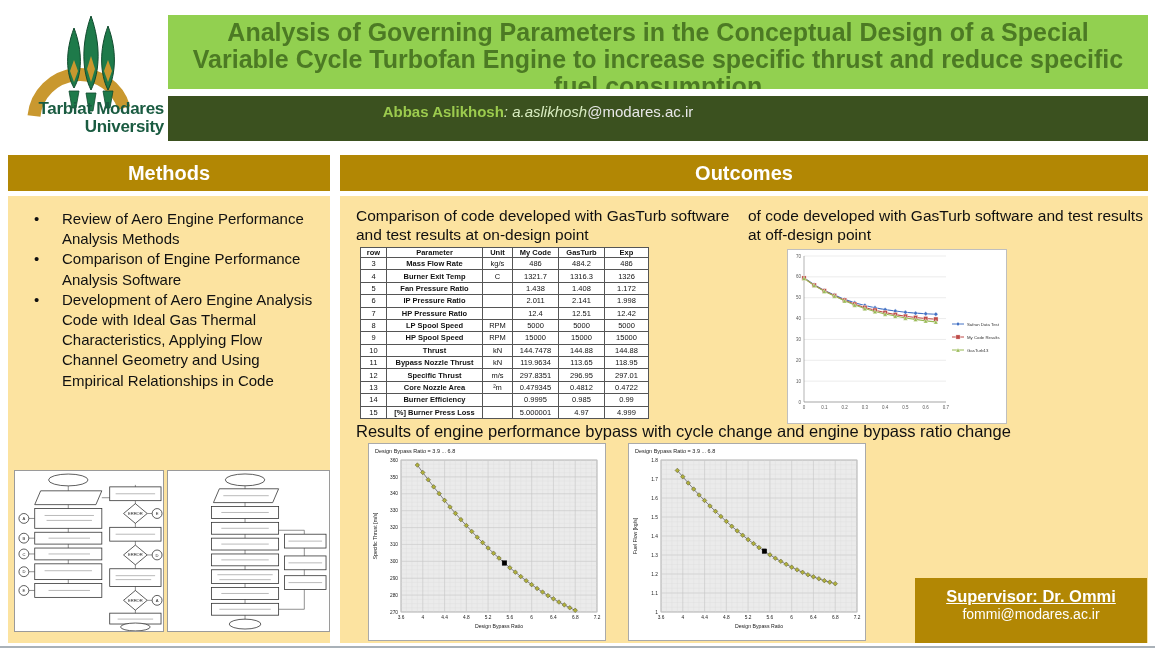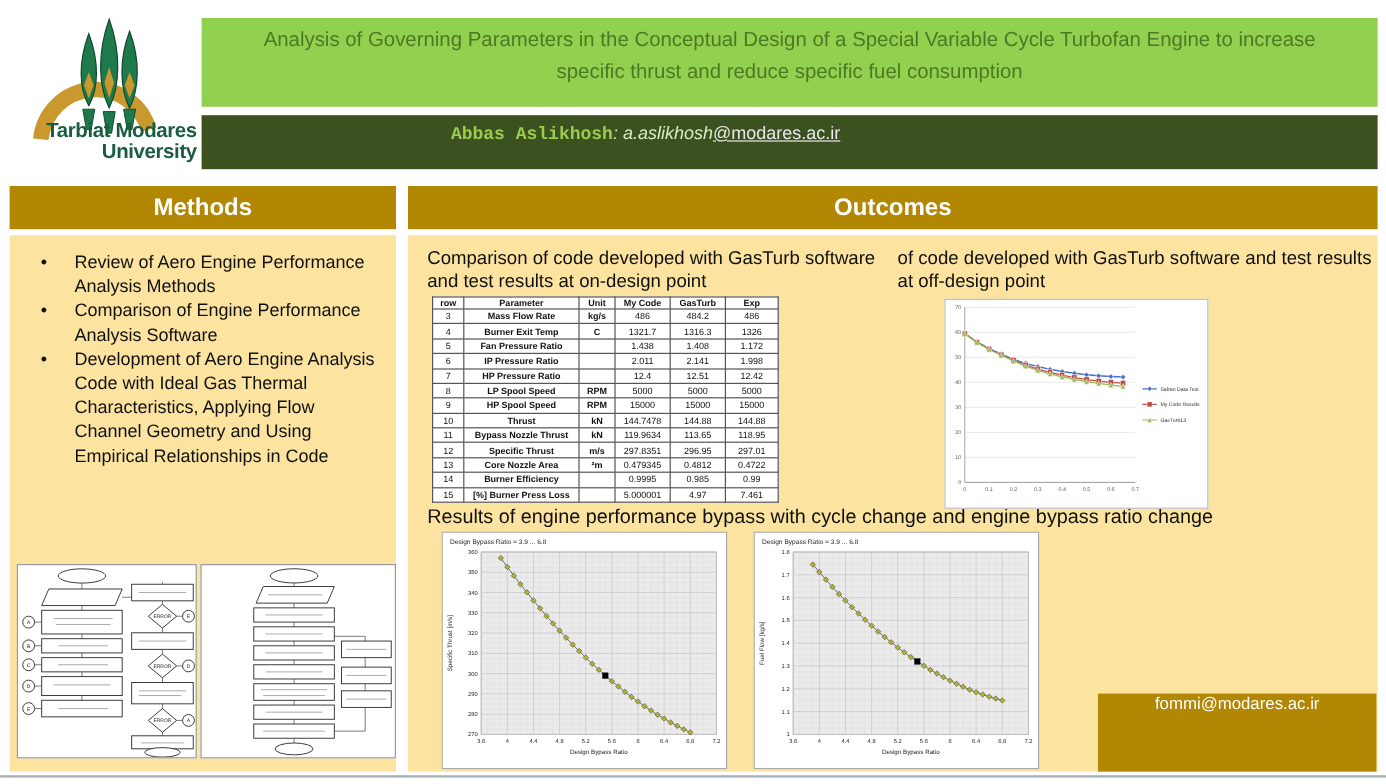--- a/index.html
+++ b/index.html
@@ -10,26 +10,26 @@
   html,body{background:#fff;}
   body{font-family:"Liberation Sans",sans-serif;}
   .page{position:relative;width:1155px;height:653px;background:#fff;overflow:hidden;}
 
   
   .logo{position:absolute;left:14px;top:12px;width:152px;height:132px;}
   .logo-text{position:absolute;right:2px;top:88px;text-align:right;color:var(--logo-green);
     font-weight:bold;font-size:17px;line-height:18px;letter-spacing:-0.3px;}
   .title-box{position:absolute;left:168px;top:15px;width:980px;height:74px;background:var(--lgreen);
     overflow:hidden;text-align:center;padding:4px 24px 0 24px;}
-  .title-box .t{color:var(--title-green);font-weight:normal;font-size:17px;line-height:27px;}
+  .title-box .t{color:var(--title-green);font-weight:bold;font-size:25px;line-height:27px;}
   .author-band{position:absolute;left:168px;top:96px;width:980px;height:45px;background:var(--dgreen);}
   .author-line{position:absolute;left:0;top:7px;width:740px;text-align:center;font-size:15px;}
-  .author-name{color:#9CCB4E;font-weight:bold;font-family:Liberation Mono, monospace;}
+  .author-name{color:#9CCB4E;font-weight:bold;}
   .author-user{color:#D8ECC0;font-style:italic;}
-  .author-domain{color:#E8E8E8;text-decoration:underline;}
+  .author-domain{color:#E8E8E8;}
 
   
   .sec-head{position:absolute;height:36px;background:var(--gold);color:#fff;font-weight:bold;
     font-size:20px;text-align:center;line-height:36px;}
   .methods-head{left:8px;top:155px;width:322px;}
   .outcomes-head{left:340px;top:155px;width:808px;}
 
   
   .panel{position:absolute;top:196px;height:447px;background:var(--cream);}
   .methods-panel{left:8px;width:322px;}
@@ -52,21 +52,21 @@
   .cap3{left:356px;top:422px;width:700px;font-size:16.5px;}
 
   
   .cmp-table{position:absolute;left:360px;top:247px;width:288px;height:172px;border-collapse:collapse;
     background:#fff;table-layout:fixed;font-size:7.5px;color:#111;}
   .cmp-table th,.cmp-table td{border:0.8px solid #555;text-align:center;vertical-align:middle;
     padding:0 1px;overflow:hidden;white-space:nowrap;}
   .cmp-table{border:1.5px solid #222;}
   .cmp-table th{font-weight:bold;}
   .cmp-table td.param{font-weight:bold;}
-  .cmp-table td.unit{font-weight:bold;margin-left:20px;}
+  .cmp-table td.unit{font-weight:normal;margin-left:20px;}
 
   
   .chartbox{position:absolute;background:#fff;}
   .offdesign-box{left:787px;top:249px;width:220px;height:175px;border:1px solid #BFBFBF;}
   .chartA-box{left:368px;top:443px;width:238px;height:198px;border:1px solid #aaa;}
   .chartB-box{left:628px;top:443px;width:238px;height:198px;border:1px solid #aaa;}
 
   
   .supervisor{position:absolute;left:915px;top:578px;width:232px;height:65px;background:var(--gold);
     text-align:center;color:#fff;}
@@ -352,21 +352,21 @@
           <td>0.9995</td>
           <td>0.985</td>
           <td>0.99</td>
         </tr>
         <tr>
           <td>15</td>
           <td class="param">[%] Burner Press Loss</td>
           <td class="unit"></td>
           <td>5.000001</td>
           <td>4.97</td>
-          <td>7.461</td>
+          <td>4.999</td>
         </tr>
       </tbody>
   </table>
 
   <div class="chartbox offdesign-box">
     <svg id="offdesign-svg" width="218" height="173" viewBox="0 0 218 173">
         <line x1="16" y1="152" x2="158" y2="152" stroke="#D9D9D9" stroke-width="0.5"></line>
         <text x="13" y="153.6" font-size="4.5" fill="#595959" text-anchor="end" font-family="Liberation Sans, sans-serif">0</text>
         <line x1="16" y1="131.14285714285714" x2="158" y2="131.14285714285714" stroke="#D9D9D9" stroke-width="0.5"></line>
         <text x="13" y="132.74285714285713" font-size="4.5" fill="#595959" text-anchor="end" font-family="Liberation Sans, sans-serif">10</text>
@@ -743,17 +743,18 @@
         <path d="M 178.99999999999997 128.46 L 181.29999999999998 130.76000000000002 L 178.99999999999997 133.06000000000003 L 176.69999999999996 130.76000000000002 Z" fill="#AFAF3C" stroke="#3a3a1a" stroke-width="0.4"></path>
         <path d="M 184.44444444444446 130.54999999999998 L 186.74444444444447 132.85 L 184.44444444444446 135.15 L 182.14444444444445 132.85 Z" fill="#AFAF3C" stroke="#3a3a1a" stroke-width="0.4"></path>
         <path d="M 189.88888888888889 132.45 L 192.1888888888889 134.75 L 189.88888888888889 137.05 L 187.58888888888887 134.75 Z" fill="#AFAF3C" stroke="#3a3a1a" stroke-width="0.4"></path>
         <path d="M 195.3333333333333 134.34999999999997 L 197.6333333333333 136.64999999999998 L 195.3333333333333 138.95 L 193.03333333333327 136.64999999999998 Z" fill="#AFAF3C" stroke="#3a3a1a" stroke-width="0.4"></path>
         <path d="M 200.7777777777778 135.86999999999998 L 203.0777777777778 138.17 L 200.7777777777778 140.47 L 198.4777777777778 138.17 Z" fill="#AFAF3C" stroke="#3a3a1a" stroke-width="0.4"></path>
         <path d="M 206.2222222222222 137.39 L 208.5222222222222 139.69 L 206.2222222222222 141.99 L 203.9222222222222 139.69 Z" fill="#AFAF3C" stroke="#3a3a1a" stroke-width="0.4"></path>
       </svg>
   </div>
 
   <div class="supervisor">
+    <div class="s-title">Supervisor: Dr. Ommi</div>
     <div class="s-email">fommi@modares.ac.ir</div>
   </div>
 
   <div class="bottom-line"></div>
 </div>
 
 </body></html>

